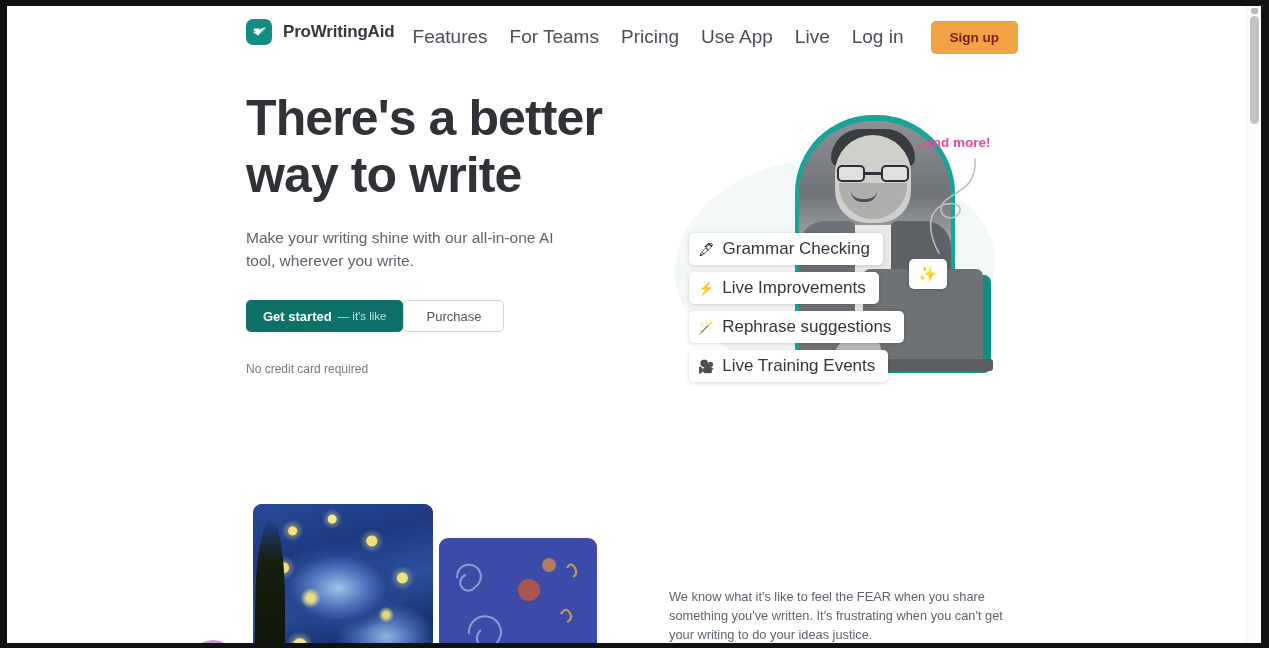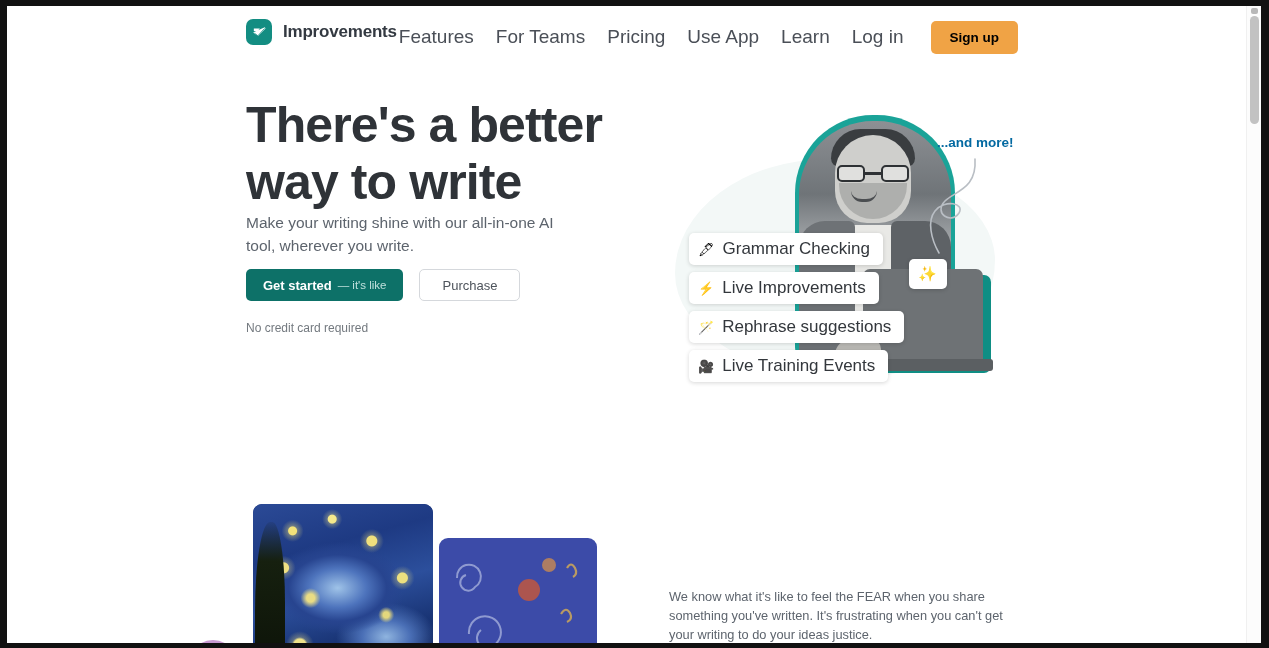--- a/index.html
+++ b/index.html
@@ -144,21 +144,21 @@
   .nav-link {
     font-size: 19px;
     color: #4a4f57;
     padding: 8px 11px;
     white-space: nowrap;
     cursor: pointer;
   }
   #signup-btn {
     margin-left: 16px;
     background: #f0a345;
-    color: #000000;
+    color: #7f1d1d;
     font-size: 13.5px;
     font-weight: bold;
     padding: 9px 19px;
     border-radius: 5px;
     border: none;
     cursor: pointer;
     white-space: nowrap;
     font-family: "Liberation Sans", sans-serif;
   }
 
@@ -166,41 +166,41 @@
   #hero {
     position: absolute;
     top: 56px;
     left: 0;
     width: 1239px;
     height: 400px;
   }
   #hero-copy {
     position: absolute;
     left: 239px;
-    top: 35px;
+    top: 28px;
     width: 380px;
   }
   #hero-title {
     font-size: 50px;
     line-height: 57px;
     font-weight: bold;
     color: #2f3338;
     letter-spacing: -0.9px;
   }
   #hero-sub {
+    margin-top: 22px;
     font-size: 15.5px;
     line-height: 23px;
     color: #5d646d;
     width: 330px;
   }
   #hero-cta {
-    margin-top: 12px;
+    margin-top: 28px;
     display: flex;
     align-items: center;
-    gap: 16px;
   }
   #get-started-btn {
     background: #0d7168;
     border: none;
     border-radius: 5px;
     padding: 0 17px;
     height: 32px;
     display: flex;
     align-items: center;
     gap: 6px;
@@ -223,21 +223,21 @@
     border-radius: 5px;
     height: 32px;
     padding: 0 22px;
     font-size: 13px;
     color: #4e545c;
     cursor: pointer;
     font-family: "Liberation Sans", sans-serif;
     white-space: nowrap;
   }
   #no-card {
-    margin-top: 20px;
+    margin-top: 30px;
     font-size: 12px;
     color: #73797f;
   }
 
   
   #hero-art {
     position: absolute;
     left: 660px;
     top: 45px;
     width: 370px;
@@ -423,25 +423,25 @@
   }
   .feature-chip-icon { font-size: 13px; line-height: 1; }
   .feature-chip-label {
     font-size: 17px;
     color: #33373c;
   }
 
   
   #and-more {
     position: absolute;
-    left: 270px;
+    left: 247px;
     top: 28px;
     font-size: 13.5px;
     font-weight: bold;
-    color: #0369a1;
+    color: #ec4899;
     white-space: nowrap;
     z-index: 7;
   }
   #and-more-arrow {
     position: absolute;
     left: 248px;
     top: 48px;
     width: 70px;
     height: 110px;
     z-index: 5;
@@ -567,29 +567,29 @@
       <header id="site-header">
 
         <div id="brand">
           <span id="brand-mark">
             <svg width="17" height="17" viewBox="0 0 24 24" aria-hidden="true">
               <path d="M4 6.5 L12.5 6.5 L9.5 10 L4 10 Z" fill="#ffffff"></path>
               <path d="M3.5 11.5 L19.5 4.5 L20.5 6.5 L10 17 L3.5 12.5 Z" fill="#ffffff"></path>
               <path d="M5 13 L9.7 16.6 L19.2 6.2" fill="none" stroke="#138d82" stroke-width="1.1"></path>
             </svg>
           </span>
-          <span id="brand-name">Improvements</span>
+          <span id="brand-name">ProWritingAid</span>
         </div>
 
         <nav id="main-nav">
           <span class="nav-link">Features</span>
           <span class="nav-link">For Teams</span>
           <span class="nav-link">Pricing</span>
           <span class="nav-link">Use App</span>
-          <span class="nav-link">Learn</span>
+          <span class="nav-link">Live</span>
           <span class="nav-link">Log in</span>
           <button id="signup-btn">Sign up</button>
         </nav>
       </header>
 
       <section id="hero">
 
         <div id="hero-copy">
           <h1 id="hero-title">There's a better way to write</h1>
           <p id="hero-sub">Make your writing shine with our all-in-one AI tool, wherever you write.</p>

